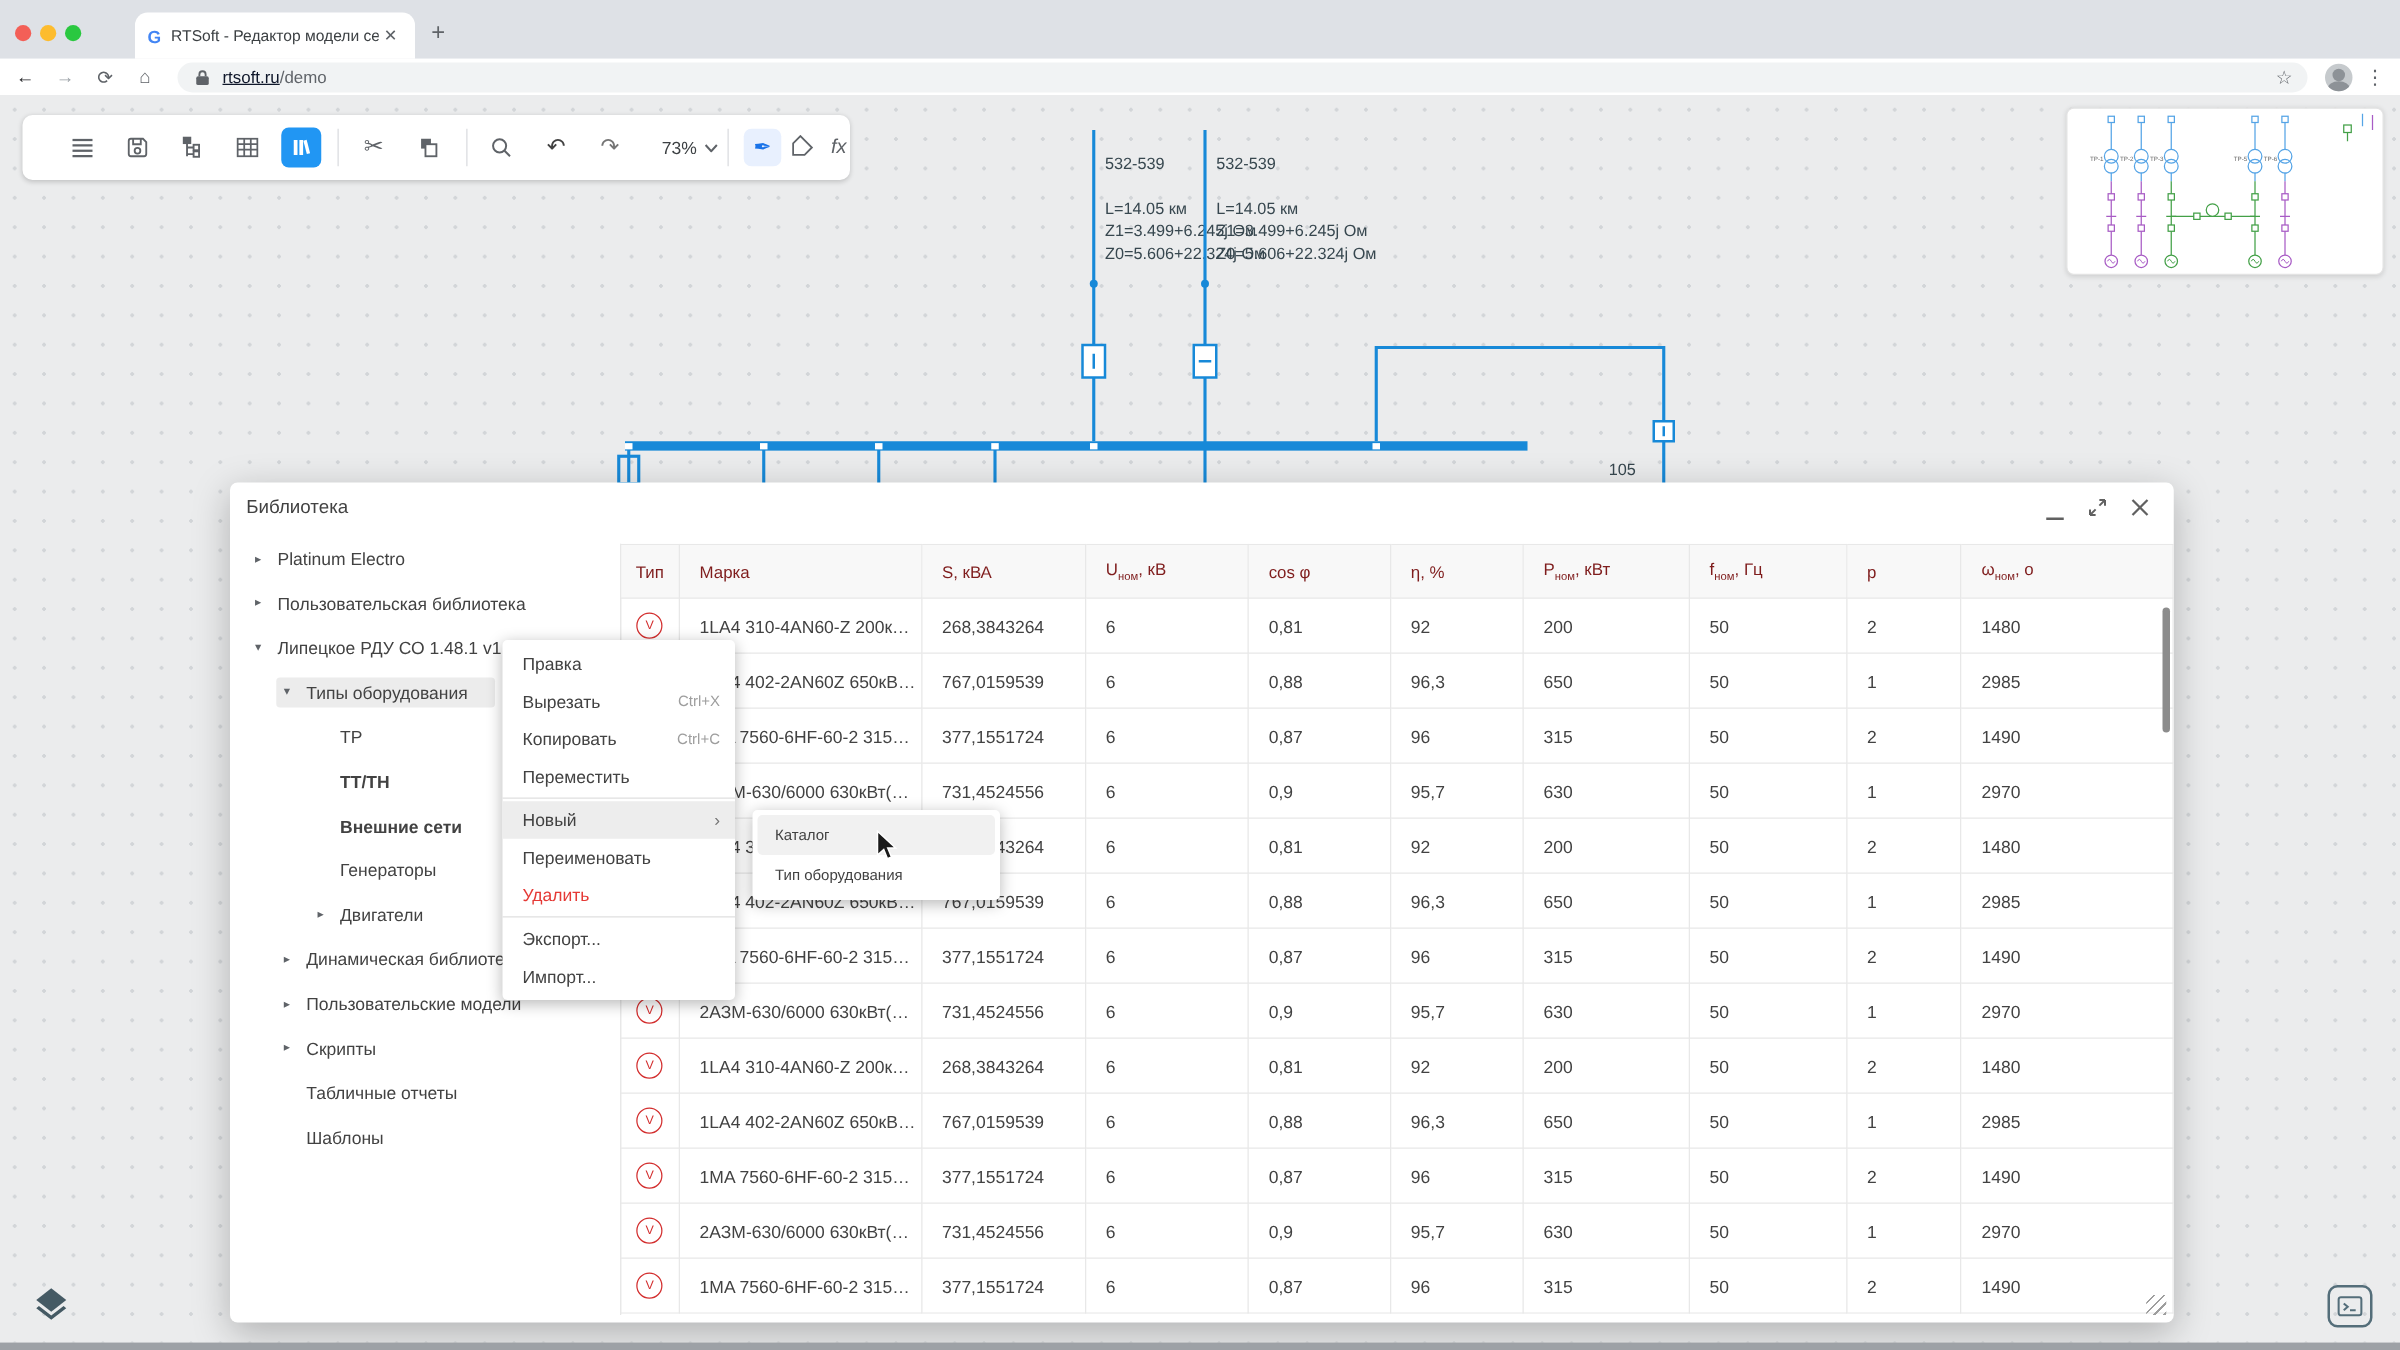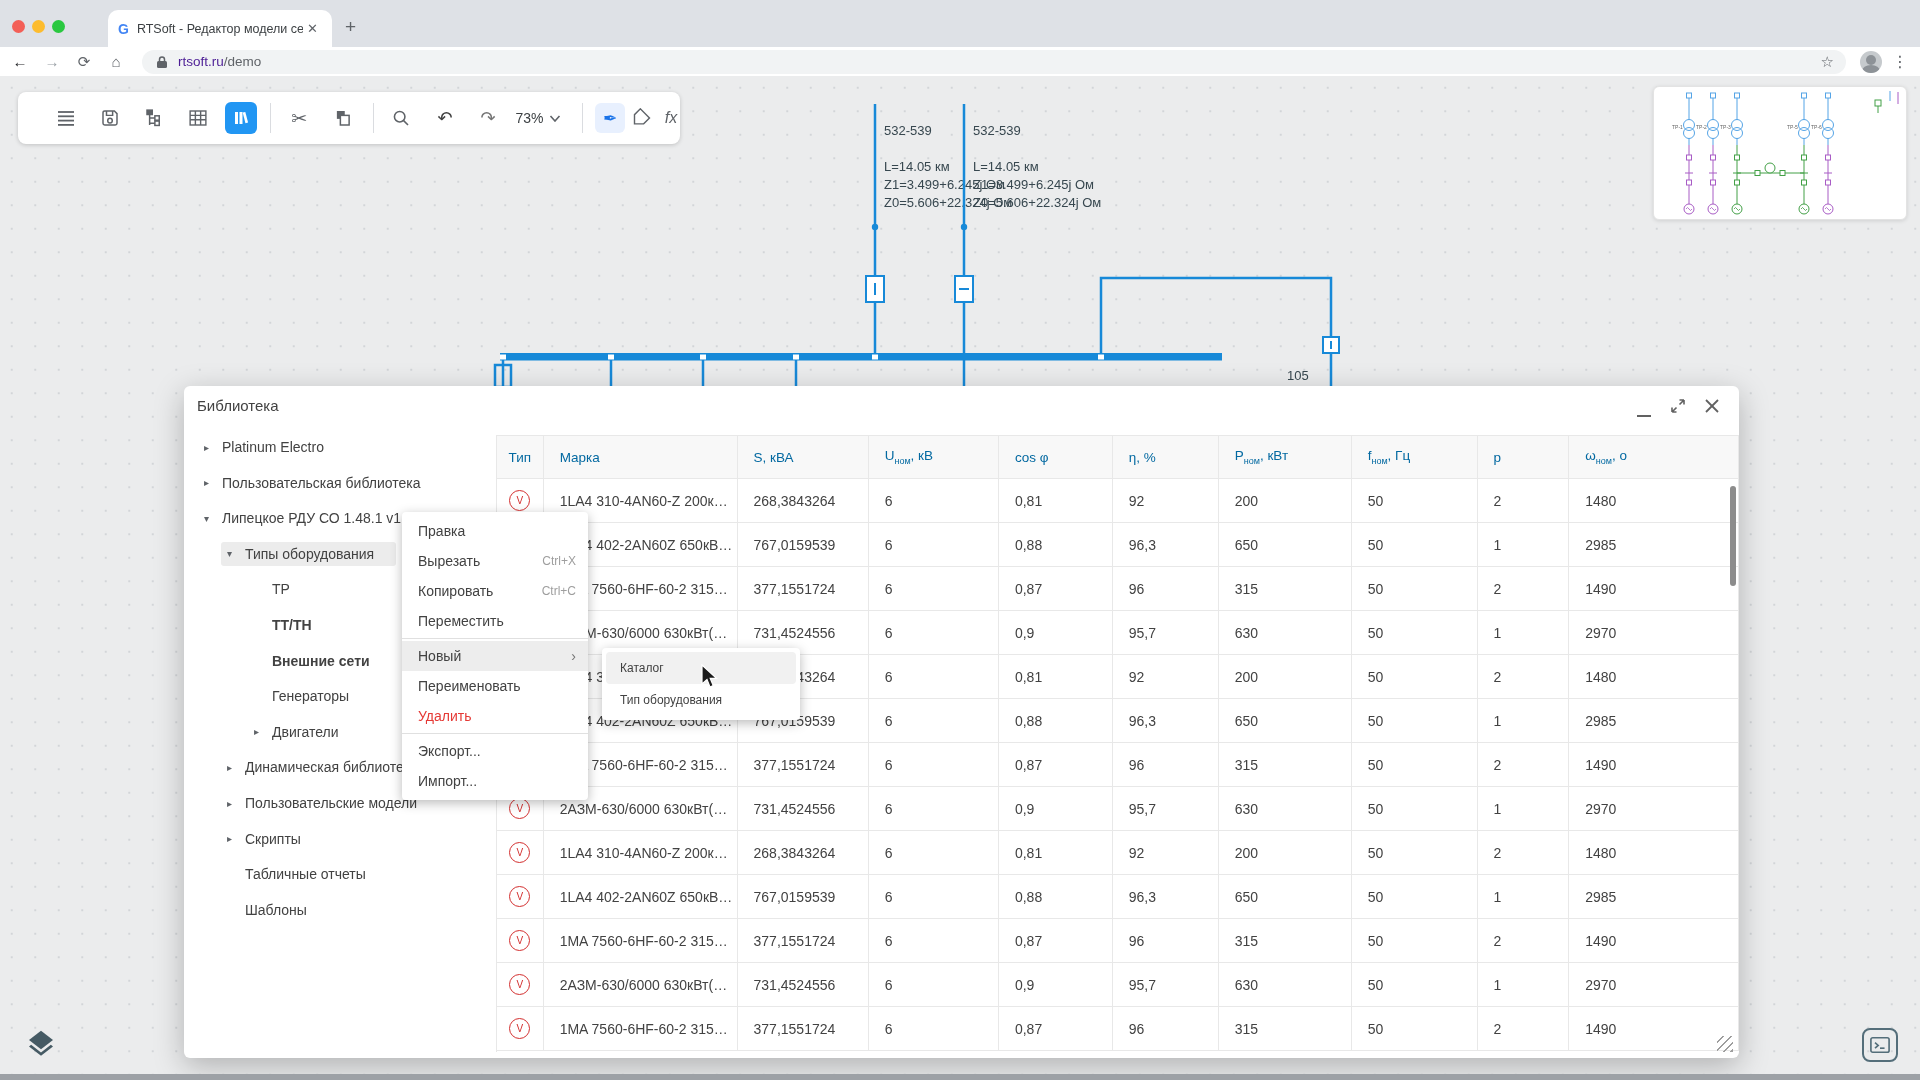--- a/index.html
+++ b/index.html
@@ -14,21 +14,21 @@
        border-radius:10px 10px 0 0;display:flex;align-items:center;padding:0 10px;box-sizing:border-box;}
   .tab-title{font-size:12.5px;color:#3c4043;white-space:nowrap;overflow:hidden;flex:1;margin-left:8px;}
   .gicon{font-weight:700;color:#4285f4;font-size:14px;}
   .tab-close{color:#5f6368;font-size:13px;padding:2px 4px;}
   .newtab{position:absolute;left:345px;top:16px;color:#5f6368;font-size:19px;}
   .urlbar{position:absolute;left:0;top:47px;width:1920px;height:29px;background:#fff;
           display:flex;align-items:center;}
   .nav-ic{font-size:15px;color:#5f6368;width:20px;text-align:center;}
   .omnibox{flex:1;height:24px;background:#f1f3f4;border-radius:12px;margin:0 14px 0 16px;
            display:flex;align-items:center;font-size:13.5px;}
-  .host{color:#4c1d95;} .path{color:#5f6368;}
+  .host{color:#0f172a;text-decoration:underline;} .path{color:#5f6368;}
   .avatar{width:22px;height:22px;border-radius:50%;background:#c6cacd;margin-right:10px;position:relative;overflow:hidden;}
   .avatar:after{content:"";position:absolute;left:6px;top:4px;width:10px;height:10px;border-radius:50%;background:#8d9297;}
   .avatar:before{content:"";position:absolute;left:2px;top:14px;width:18px;height:12px;border-radius:50%;background:#8d9297;}
 
   
   .canvas{position:absolute;left:0;top:76px;width:1920px;height:998px;background:#ebeced;
           background-image:radial-gradient(circle,#d2d5d8 1.3px,transparent 1.5px);
           background-size:23.5px 23.5px;}
   .linelabel{position:absolute;color:#37474f;font-size:13px;line-height:18px;white-space:nowrap;}
   .linelabel .lid{margin-bottom:18px;}
@@ -55,21 +55,21 @@
   .sep-v{position:absolute;left:312px;top:49px;bottom:6px;width:1px;background:#e6e6e6;}
 
   .tree{position:absolute;left:0;top:46px;width:311px;height:510px;}
   .titem{position:absolute;left:0;right:2px;height:30px;display:flex;align-items:center;font-size:14px;color:#424242;}
   .titem .inner{display:flex;align-items:center;padding:4px 22px 4px 6px;border-radius:3px;}
   .titem .arr{width:18px;font-size:10px;color:#5f6368;}
   .titem.sel .inner{background:#ececec;}
 
   .tbl{position:absolute;left:312px;top:49px;width:1243px;height:616px;overflow:hidden;}
   table{border-collapse:collapse;table-layout:fixed;font-size:14px;color:#424242;}
-  th{font-weight:400;font-size:13.5px;color:#0369a1;background:#f8f8f8;text-align:left;}
+  th{font-weight:400;font-size:13.5px;color:#7f1d1d;background:#f8f8f8;text-align:left;}
   th,td{border:1px solid #e8e8e8;border-top:none;padding:0 0 0 16px;white-space:nowrap;overflow:hidden;}
   th{border-top:1px solid #e8e8e8;height:42px;}
   td{height:43px;}
   th.c0,td.c0{padding:0;text-align:center;}
   sub{font-size:9px;}
   .motor-icon{display:inline-flex;width:19px;height:19px;border:1.5px solid #d32f2f;border-radius:50%;
               align-items:center;justify-content:center;font-size:10px;color:#d32f2f;}
   .vscroll{position:absolute;left:1546px;top:100px;width:6px;height:100px;background:#8c8c8c;border-radius:3px;}
   .resize{position:absolute;right:6px;bottom:6px;width:16px;height:16px;
           background:repeating-linear-gradient(135deg,transparent 0 4px,#9e9e9e 4px 5.5px);}
@@ -227,21 +227,21 @@
   </span>
   <span class="tdiv" style="left:355px;"></span>
   <span class="tbi" style="left:383px;">
     <svg width="21" height="21" viewBox="0 0 24 24" fill="none" stroke="#5f6368" stroke-width="1.8">
         <circle cx="10.5" cy="10.5" r="6"></circle>
         <line x1="15" y1="15" x2="20" y2="20"></line>
       </svg>
   </span>
   <span class="tbi" style="left:427px;font-size:18px;color:#424242;">↶</span>
   <span class="tbi" style="left:470px;font-size:18px;color:#757575;">↷</span>
-  <span class="tbi zoomctl" style="left:520px;">
+  <span class="tbi zoomctl" style="left:534px;">
     <span>73%</span>
     <svg width="11" height="7" viewBox="0 0 11 7">
         <polyline points="1,1 5.5,6 10,1" fill="none" stroke="#5f6368" stroke-width="1.6"></polyline>
       </svg>
   </span>
   <span class="tdiv" style="left:564px;"></span>
   <span class="tbi pen-active" style="left:592px;font-size:17px;color:#1a73e8;">✒</span>
   <span class="tbi" style="left:624px;">
     <svg width="20" height="20" viewBox="0 0 24 24" fill="none" stroke="#5f6368" stroke-width="1.7">
         <path d="M3 12l7-7h11v11l-7 7z" transform="rotate(180 12 12)"></path>

